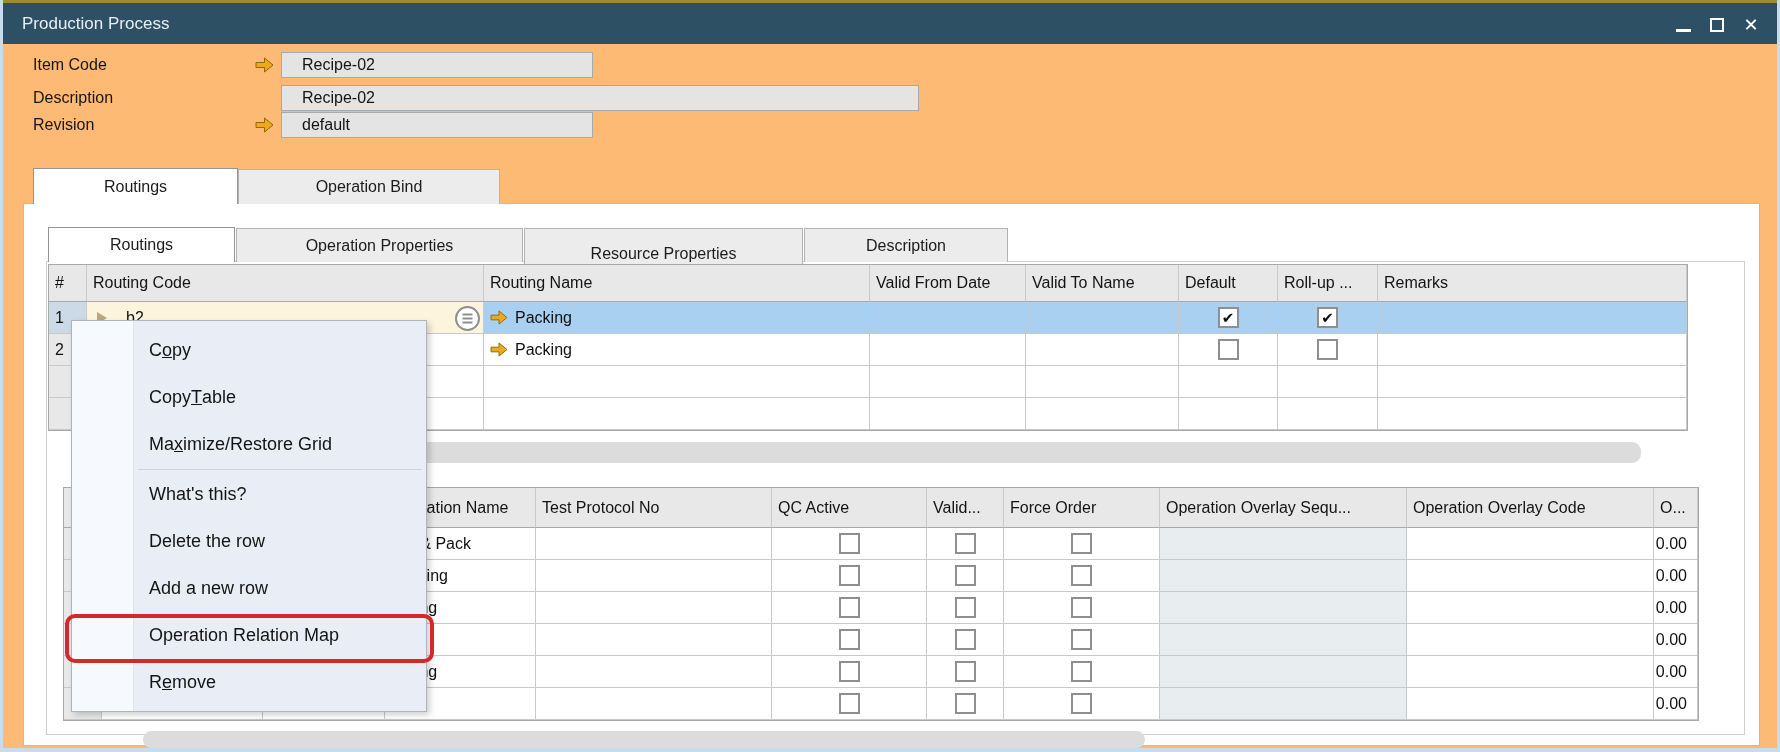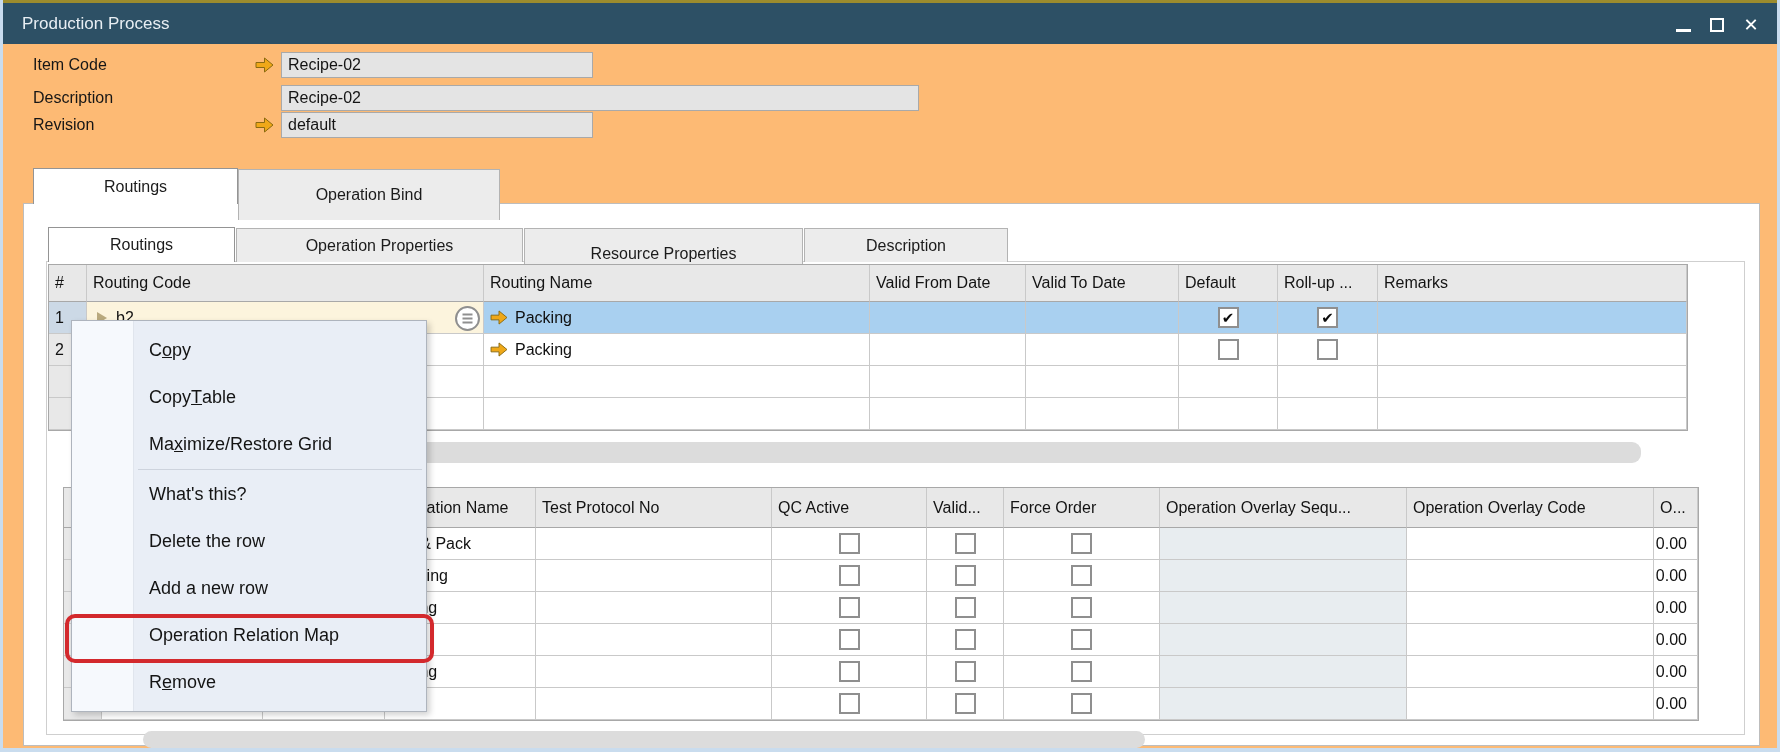--- a/index.html
+++ b/index.html
@@ -14,37 +14,37 @@
   .titlebar{position:absolute;left:-3px;top:0;width:1780px;height:44px;background:#2d5065;border-top:3px solid #9c8c2d;}
   .titlebar .title{position:absolute;left:22px;top:11px;font-size:17px;color:#e8eef3;}
   .winbtns{position:absolute;right:12px;top:0;height:44px;display:flex;align-items:center;}
   .wbtn{width:34px;height:34px;display:flex;align-items:center;justify-content:center;}
   .min-glyph{width:15px;height:3px;background:#fff;margin-top:10px;}
   .max-glyph{width:14px;height:14px;border:2px solid #fff;}
   .close-glyph{color:#fff;font-size:18px;font-weight:bold;line-height:1;}
   
   .flabel{position:absolute;left:20px;height:26px;display:flex;align-items:center;font-size:16px;color:#161616;margin-left:10px;}
   .link-arrow{position:absolute;width:19px;height:16px;}
-  .inp{position:absolute;height:26px;background:#e4e4e4;border:1px solid #a9a9a9;display:flex;align-items:center;padding:0 6px;font-size:16px;color:#141414;white-space:nowrap;overflow:hidden;}
+  .inp{position:absolute;height:26px;background:#e4e4e4;border:1px solid #a9a9a9;display:flex;align-items:center;padding:0 20px;font-size:16px;color:#141414;white-space:nowrap;overflow:hidden;}
   
   .tab{position:absolute;display:flex;align-items:center;justify-content:center;font-size:16px;color:#1b1b1b;white-space:nowrap;}
   .tab.inactive{background:#ececec;border:1px solid #b3b3b3;border-bottom:none;}
   .tab.active{background:#ffffff;border:1px solid #949494;border-bottom:none;z-index:4;}
   .outer-panel{position:absolute;left:20px;top:203px;width:1737px;height:543px;border:1px solid #bdbdbd;background:#fff;}
   .inner-panel{position:absolute;left:43px;top:261px;width:1699px;height:474px;border:1px solid #cfcfcf;background:#fff;}
   
   .grid{position:absolute;display:grid;background:#fff;border:1px solid #a8a8a8;z-index:2;}
   #routings-grid{left:45px;top:264px;grid-template-columns:38px 397px 386px 156px 153px 99px 100px 309px;grid-template-rows:37px repeat(4,32px);}
   #operations-grid{left:60px;top:487px;grid-template-columns:38px 161px 122px 151px 236px 155px 77px 156px 247px 247px 44px;grid-template-rows:40px repeat(6,32px);}
   .cell{border-right:1px solid #c9c9c9;border-bottom:1px solid #c9c9c9;display:flex;align-items:center;padding:0 6px;font-size:16px;white-space:nowrap;overflow:hidden;background:#fff;}
   .hcell{background:#e8e8e8;border-bottom:1px solid #a8a8a8;color:#131313;}
   .gutter{background:#e8e8e8;justify-content:flex-start;}
   .selg{background:#ccd9e6;}
   .sel{background:#a9d0f0;}
-  .edit{background:#fcf4dd;position:relative;}
+  .edit{background:#fcf4dd;position:relative;gap:10px;}
   .cb-cell{justify-content:center;}
   .num{justify-content:flex-end;padding-right:10px;}
   .gray-cell{background:#e8edf0;}
   .checkbox{width:21px;height:21px;background:#fff;border:2px solid #8f8f8f;display:flex;align-items:center;justify-content:center;font-size:15px;font-weight:bold;color:#0a0a0a;line-height:1;}
   .tri{width:0;height:0;border-top:6px solid transparent;border-bottom:6px solid transparent;border-left:10px solid #b9a97e;margin:0 9px 0 4px;flex:none;}
   .cfl-btn{position:absolute;right:2px;top:3px;flex:none;}
   .cellarrow{margin-right:7px;flex:none;display:flex;}
   
   .hscroll{position:absolute;background:#dcdcdc;border-radius:9px;z-index:5;}
   #mid-scroll{left:120px;top:442px;width:1518px;height:21px;}
@@ -87,34 +87,34 @@
   <div class="inp" style="left:278px;top:85px;width:638px;">Recipe-02</div>
 
   <div class="flabel" style="top:112px;">Revision</div>
   <svg class="link-arrow" style="left:252px;top:117px;" viewBox="0 0 19 16">
       <path d="M1 5.5 h8.5 V1 l8.5 7 -8.5 7 V10.5 H1 z" fill="#efa818" stroke="#8a6a10" stroke-width="1"></path>
     </svg>
   <div class="inp" style="left:278px;top:112px;width:312px;">default</div>
 
   <div class="outer-panel"></div>
   <div class="tab active" style="left:30px;top:168px;width:205px;height:36px;">Routings</div>
-  <div class="tab inactive" style="left:235px;top:169px;width:262px;height:51px;">Operation Bind</div>
+  <div class="tab inactive" style="left:235px;top:169px;width:262px;height:35px;">Operation Bind</div>
 
   <div class="inner-panel"></div>
   <div class="tab active" style="left:45px;top:227px;width:187px;height:35px;">Routings</div>
   <div class="tab inactive" style="left:233px;top:228px;width:287px;height:34px;">Operation Properties</div>
   <div class="tab inactive" style="left:521px;top:228px;width:279px;height:50px;">Resource Properties</div>
   <div class="tab inactive" style="left:801px;top:228px;width:204px;height:34px;">Description</div>
 
   <div class="grid" id="routings-grid">
       <div class="cell hcell gutter">#</div>
       <div class="cell hcell">Routing Code</div>
       <div class="cell hcell">Routing Name</div>
       <div class="cell hcell">Valid From Date</div>
-      <div class="cell hcell">Valid To Date</div>
+      <div class="cell hcell">Valid To Name</div>
       <div class="cell hcell">Default</div>
       <div class="cell hcell">Roll-up ...</div>
       <div class="cell hcell">Remarks</div>
       <div class="cell gutter selg">1</div>
       <div class="cell edit">
         <span class="tri"></span>
         <span>b2</span>
         <span class="cfl-btn"><svg width="27" height="27" viewBox="0 0 27 27">
             <circle cx="13.5" cy="13.5" r="11.5" fill="#fff" stroke="#8f8f8f" stroke-width="2"></circle>
             <path d="M8.5 9.5h10M8.5 13.5h10M8.5 17.5h10" stroke="#8f8f8f" stroke-width="2"></path>

